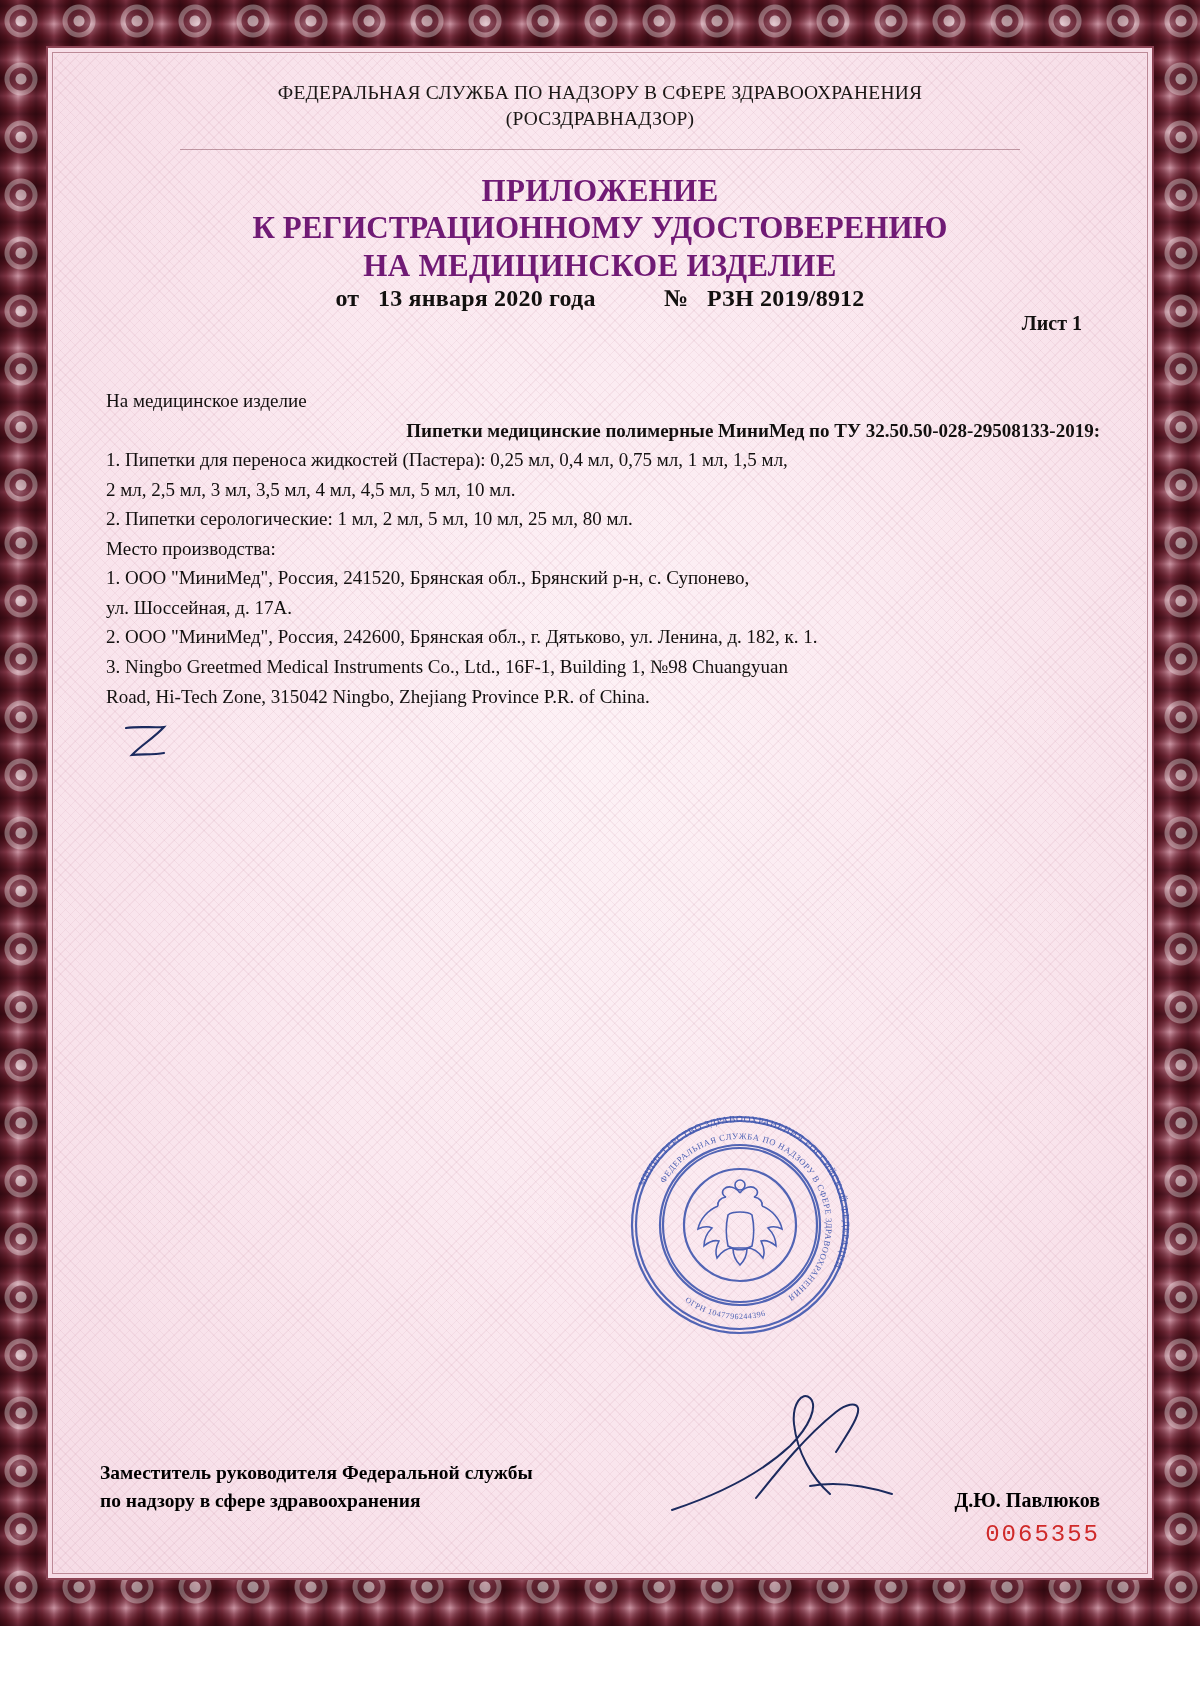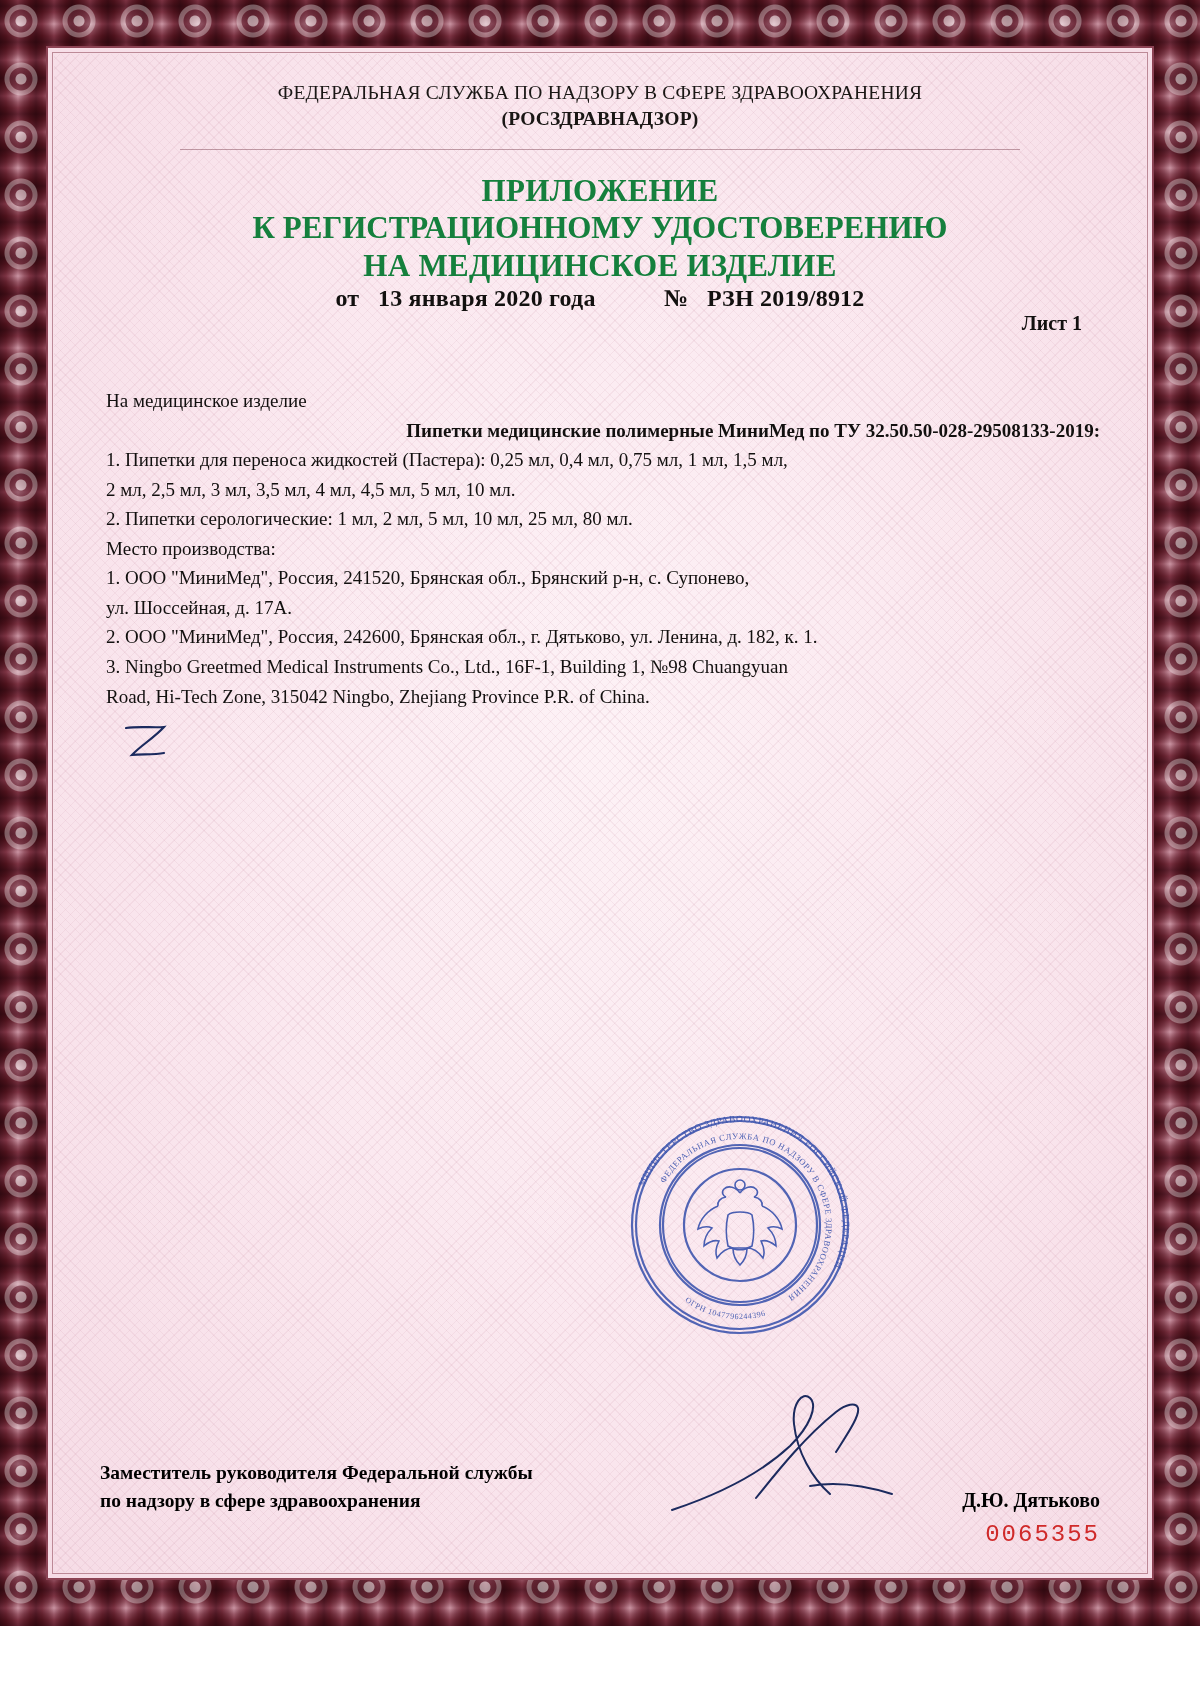--- a/index.html
+++ b/index.html
@@ -81,37 +81,37 @@
     color: #12100f;
   }
 
   .agency {
     text-align: center;
     font-size: 19.5px;
     letter-spacing: 0.2px;
     line-height: 1.35;
     color: #1a1715;
   }
-  .agency .line2 { display:block;font-weight:bold; }
+  .agency .line2 { display:block; }
 
   .rule {
     margin: 16px auto 0 auto;
     width: 84%;
     height: 1px;
     background: rgba(120,60,75,0.45);
   }
 
   .title {
     text-align: center;
     margin-top: 22px;
     font-weight: bold;
     font-size: 31px;
     line-height: 1.22;
     letter-spacing: 0.3px;
-    color: #15803d;
+    color: #701a75;
   }
   .title .t2 { letter-spacing: 0px; }
 
   .dateline {
     text-align: center;
     font-size: 24px;
     font-weight: bold;
     letter-spacing: 0.2px;
   }
   .dateline .spacer { display: inline-block; width: 56px; }
@@ -284,21 +284,21 @@
         <circle cx="0" cy="-42" r="5"></circle>
       </g>
     </svg>
   </div>
 
   <div class="signature-block">
     <div class="sign-left">
       <div>Заместитель руководителя Федеральной службы</div>
       <div class="l2">по надзору в сфере здравоохранения</div>
     </div>
-    <div class="sign-right">Д.Ю. Дятьково</div>
+    <div class="sign-right">Д.Ю. Павлюков</div>
 
     <svg class="sig-scrawl" viewBox="0 0 300 130">
       <g fill="none" stroke="currentColor" stroke-width="2" stroke-linecap="round">
         <path d="M12,120 C60,104 100,84 130,56 C150,36 158,16 150,8 C142,1 132,14 134,34 C137,62 152,88 170,104"></path>
         <path d="M96,108 C120,78 146,46 176,22 C186,14 196,12 198,18 C200,26 186,46 176,62"></path>
         <path d="M150,96 C172,92 200,94 232,104"></path>
       </g>
     </svg>
   </div>
 

